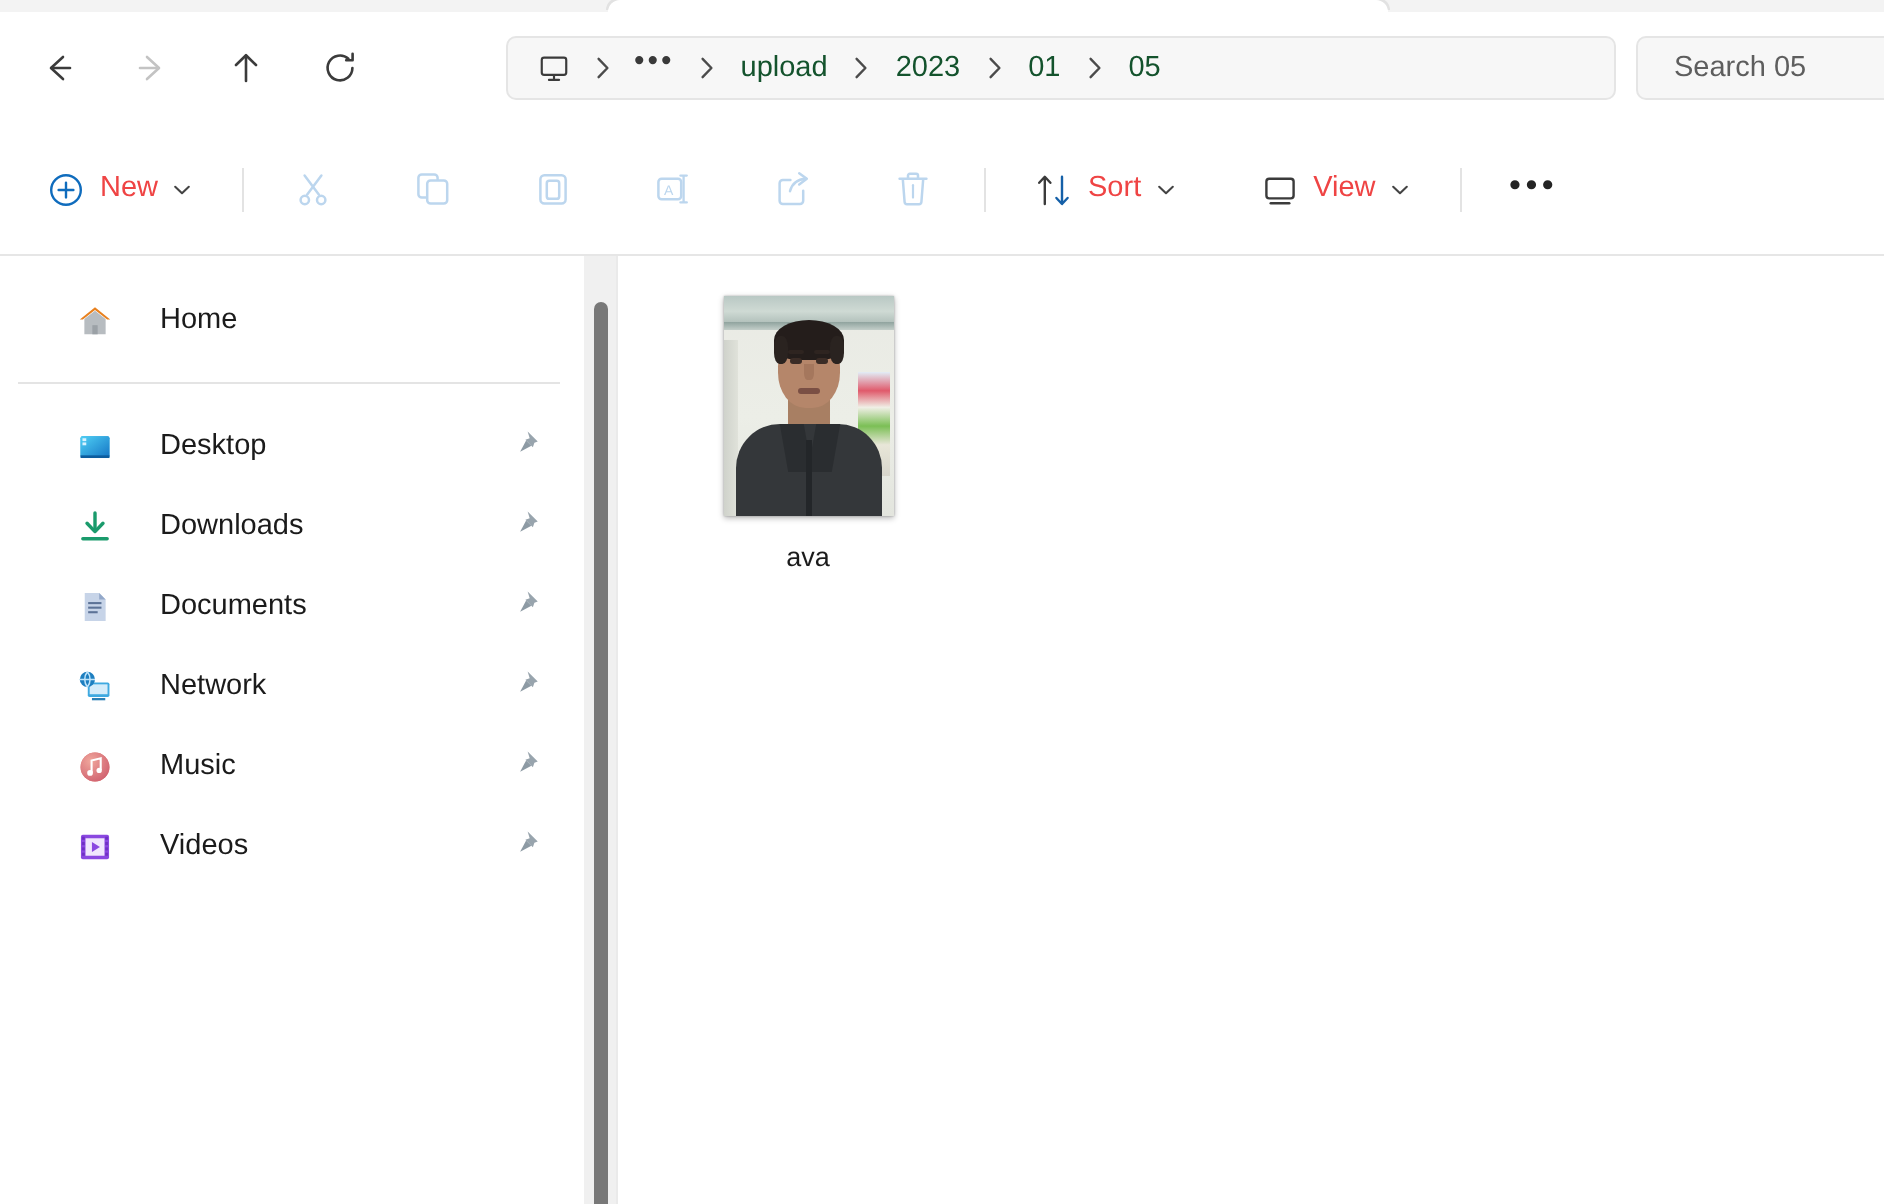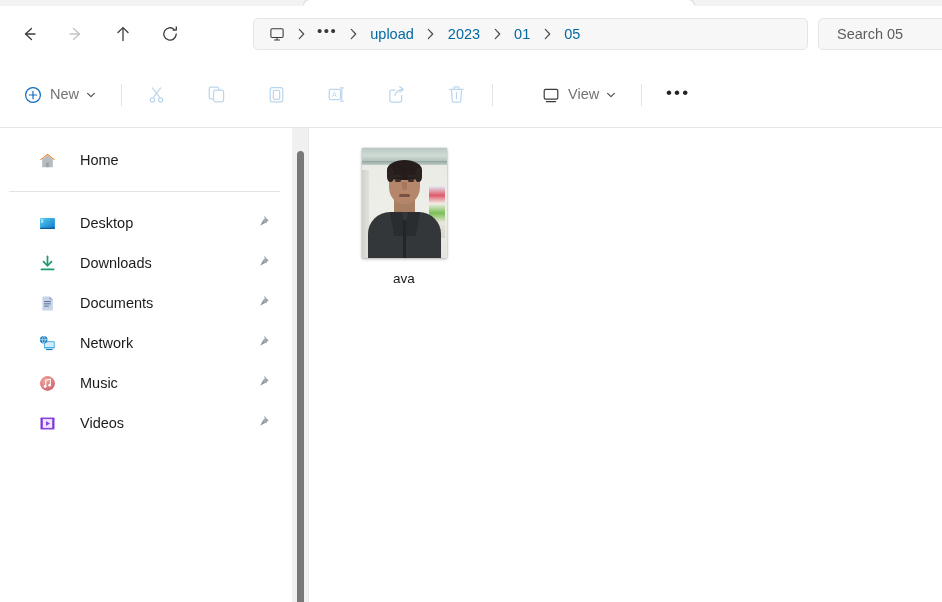--- a/index.html
+++ b/index.html
@@ -41,21 +41,21 @@
   .addressbar {
     position: absolute; left: 253px; top: 12px;
     width: 555px; height: 32px;
     background: #f7f7f7;
     border: 1px solid #e5e5e5;
     border-radius: 5px;
     display: flex; align-items: center;
     padding-left: 10px;
   }
   .crumb {
-    font-size: 14.5px; color: #0369a1; padding: 3px 6px; border-radius: 4px;
+    font-size: 14.5px; color: #14532d; padding: 3px 6px; border-radius: 4px;
     white-space: nowrap; line-height: 1;
   }
   .crumb-sep {
     display: flex; align-items: center; justify-content: center;
     width: 22px; height: 24px; color: #5a5a5a;
   }
   .crumb-icon { display: flex; align-items: center; padding: 0 4px; }
   .crumb-ellipsis {
     font-size: 15px; color: #3a3a3a; padding: 0 5px 7px 5px;
     letter-spacing: 1.5px; line-height: 1;
@@ -76,21 +76,21 @@
   .toolbar {
     position: absolute; top: 62px; left: 0; width: 942px; height: 65px;
     background: #ffffff;
     display: flex; align-items: center;
   }
   .tb-item {
     height: 36px; display: flex; align-items: center;
     border-radius: 5px; padding: 0 9px; cursor: default; gap: 7px;
   }
   .tb-item.icononly { width: 40px; justify-content: center; padding: 0; }
-  .tb-label { font-size: 14.5px; color: #737373; line-height: 1; }
+  .tb-label { font-size: 14.5px; color: #ef4444; line-height: 1; }
   .tb-chev { color: #444; display: flex; align-items: center; }
   .tb-sep { width: 1px; height: 22px; background: #e3e3e3; }
   .dots { font-size: 17px; color: #242424; letter-spacing: 2.2px; line-height: 1; padding-bottom: 4px;}
 
   .toolbar-divider {
     position: absolute; top: 127px; left: 0; width: 942px; height: 1px;
     background: #e6e6e6;
   }
 
   
@@ -352,20 +352,32 @@
         <path d="M5.4 5.6 L6.3 17.0 a1.2 1.2 0 0 0 1.2 1.1 h6.0 a1.2 1.2 0 0 0 1.2 -1.1
                  L15.6 5.6" stroke="#bcd6ee" stroke-width="1.25"></path>
         <path d="M10.5 8.6 V14.8" stroke="#bcd6ee" stroke-width="1.1" stroke-linecap="round"></path>
       </svg>
     </div>
 
     <div style="width:16px"></div>
     <div class="tb-sep"></div>
     <div style="width:15px"></div>
 
+    <div class="tb-item">
+      <svg width="20" height="20" viewBox="0 0 20 20" fill="none">
+        <path d="M5.4 17 V3.6 M2.6 6.4 L5.4 3.4 L8.2 6.4" stroke="#3b3b3b" stroke-width="1.2" stroke-linecap="round" stroke-linejoin="round"></path>
+        <path d="M14.0 3.4 V16.8 M11.2 14.0 L14.0 17.0 L16.8 14.0" stroke="#1560a8" stroke-width="1.2" stroke-linecap="round" stroke-linejoin="round"></path>
+      </svg>
+      <span class="tb-label">Sort</span>
+      <span class="tb-chev">
+        <svg width="10" height="10" viewBox="0 0 10 10" fill="none">
+          <path d="M1.6 3.4 L5 6.6 L8.4 3.4" stroke="#444" stroke-width="1.05" stroke-linecap="round" stroke-linejoin="round"></path>
+        </svg>
+      </span>
+    </div>
 
     <div style="width:24px"></div>
     <div class="tb-item">
       <svg width="20" height="20" viewBox="0 0 20 20" fill="none">
         <rect x="3.2" y="4.4" width="13.6" height="9.8" rx="1.4" stroke="#3b3b3b" stroke-width="1.2"></rect>
         <path d="M5.4 16.6 H14.6" stroke="#3b3b3b" stroke-width="1.3" stroke-linecap="round"></path>
       </svg>
       <span class="tb-label">View</span>
       <span class="tb-chev">
         <svg width="10" height="10" viewBox="0 0 10 10" fill="none">

